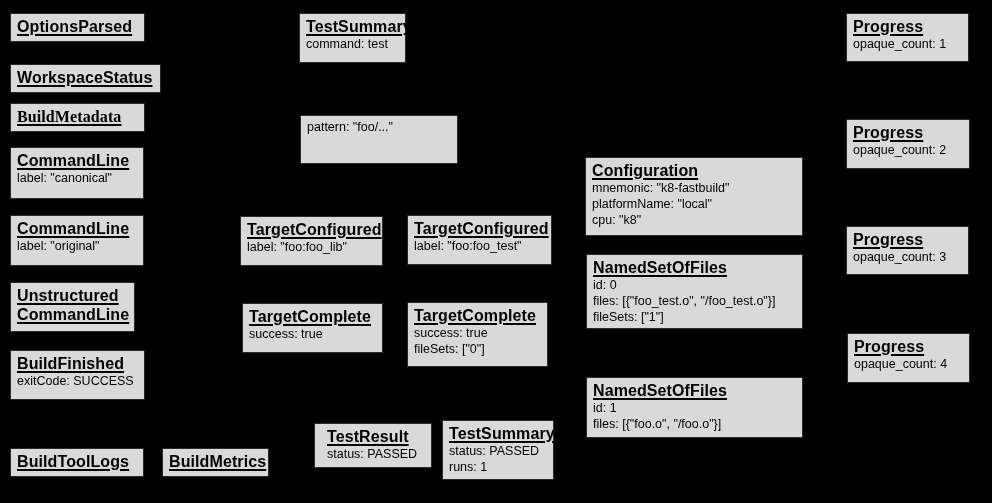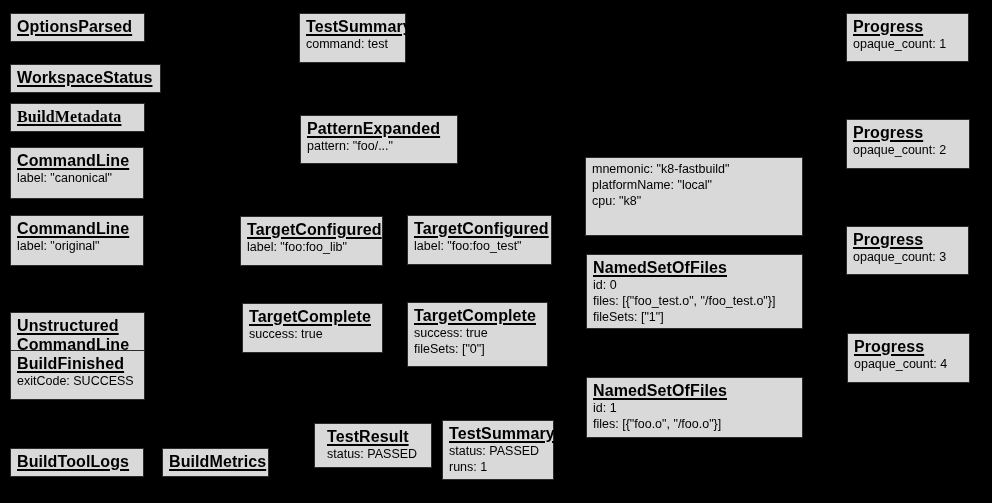--- a/index.html
+++ b/index.html
@@ -53,40 +53,39 @@
       <div class="node-title">BuildMetadata</div>
     </div>
     <div class="node" style="left: 10px; top: 147px; width: 134px; height: 52px;">
       <div class="node-title">CommandLine</div>
       <div class="node-field">label: "canonical"</div>
     </div>
     <div class="node" style="left: 10px; top: 215px; width: 134px; height: 51px;">
       <div class="node-title">CommandLine</div>
       <div class="node-field">label: "original"</div>
     </div>
-    <div class="node" style="left: 10px; top: 282px; width: 135px; height: 50px; margin-top: 30px;">
+    <div class="node" style="left: 10px; top: 282px; width: 125px; height: 50px;">
       <div class="node-title">Unstructured</div>
       <div class="node-title">CommandLine</div>
     </div>
     <div class="node" style="left: 10px; top: 350px; width: 135px; height: 50px;">
       <div class="node-title">BuildFinished</div>
       <div class="node-field">exitCode: SUCCESS</div>
     </div>
     <div class="node" style="left: 10px; top: 448px; width: 134px; height: 29px;">
       <div class="node-title">BuildToolLogs</div>
     </div>
     <div class="node" style="left: 162px; top: 448px; width: 107px; height: 29px;">
       <div class="node-title">BuildMetrics</div>
     </div>
     <div class="node" style="left: 299px; top: 13px; width: 107px; height: 50px;">
       <div class="node-title">TestSummary</div>
       <div class="node-field">command: test</div>
     </div>
     <div class="node" style="left: 300px; top: 115px; width: 158px; height: 49px;">
-      <div class="node-title">PatternExpanded</div>
       <div class="node-field">pattern: "foo/..."</div>
     </div>
     <div class="node" style="left: 240px; top: 216px; width: 143px; height: 50px;">
       <div class="node-title">TargetConfigured</div>
       <div class="node-field">label: "foo:foo_lib"</div>
     </div>
     <div class="node" style="left: 407px; top: 215px; width: 145px; height: 50px;">
       <div class="node-title">TargetConfigured</div>
       <div class="node-field">label: "foo:foo_test"</div>
     </div>
@@ -102,20 +101,21 @@
     <div class="node" style="left: 314px; top: 423px; width: 118px; height: 45px; padding-left: 12px;">
       <div class="node-title">TestResult</div>
       <div class="node-field">status: PASSED</div>
     </div>
     <div class="node" style="left: 442px; top: 420px; width: 112px; height: 60px;">
       <div class="node-title">TestSummary</div>
       <div class="node-field">status: PASSED</div>
       <div class="node-field">runs: 1</div>
     </div>
     <div class="node" style="left: 585px; top: 157px; width: 218px; height: 79px;">
+      <div class="node-title">Configuration</div>
       <div class="node-field">mnemonic: "k8-fastbuild"</div>
       <div class="node-field">platformName: "local"</div>
       <div class="node-field">cpu: "k8"</div>
     </div>
     <div class="node" style="left: 586px; top: 254px; width: 217px; height: 75px;">
       <div class="node-title">NamedSetOfFiles</div>
       <div class="node-field">id: 0</div>
       <div class="node-field">files: [{"foo_test.o", "/foo_test.o"}]</div>
       <div class="node-field">fileSets: ["1"]</div>
     </div>

